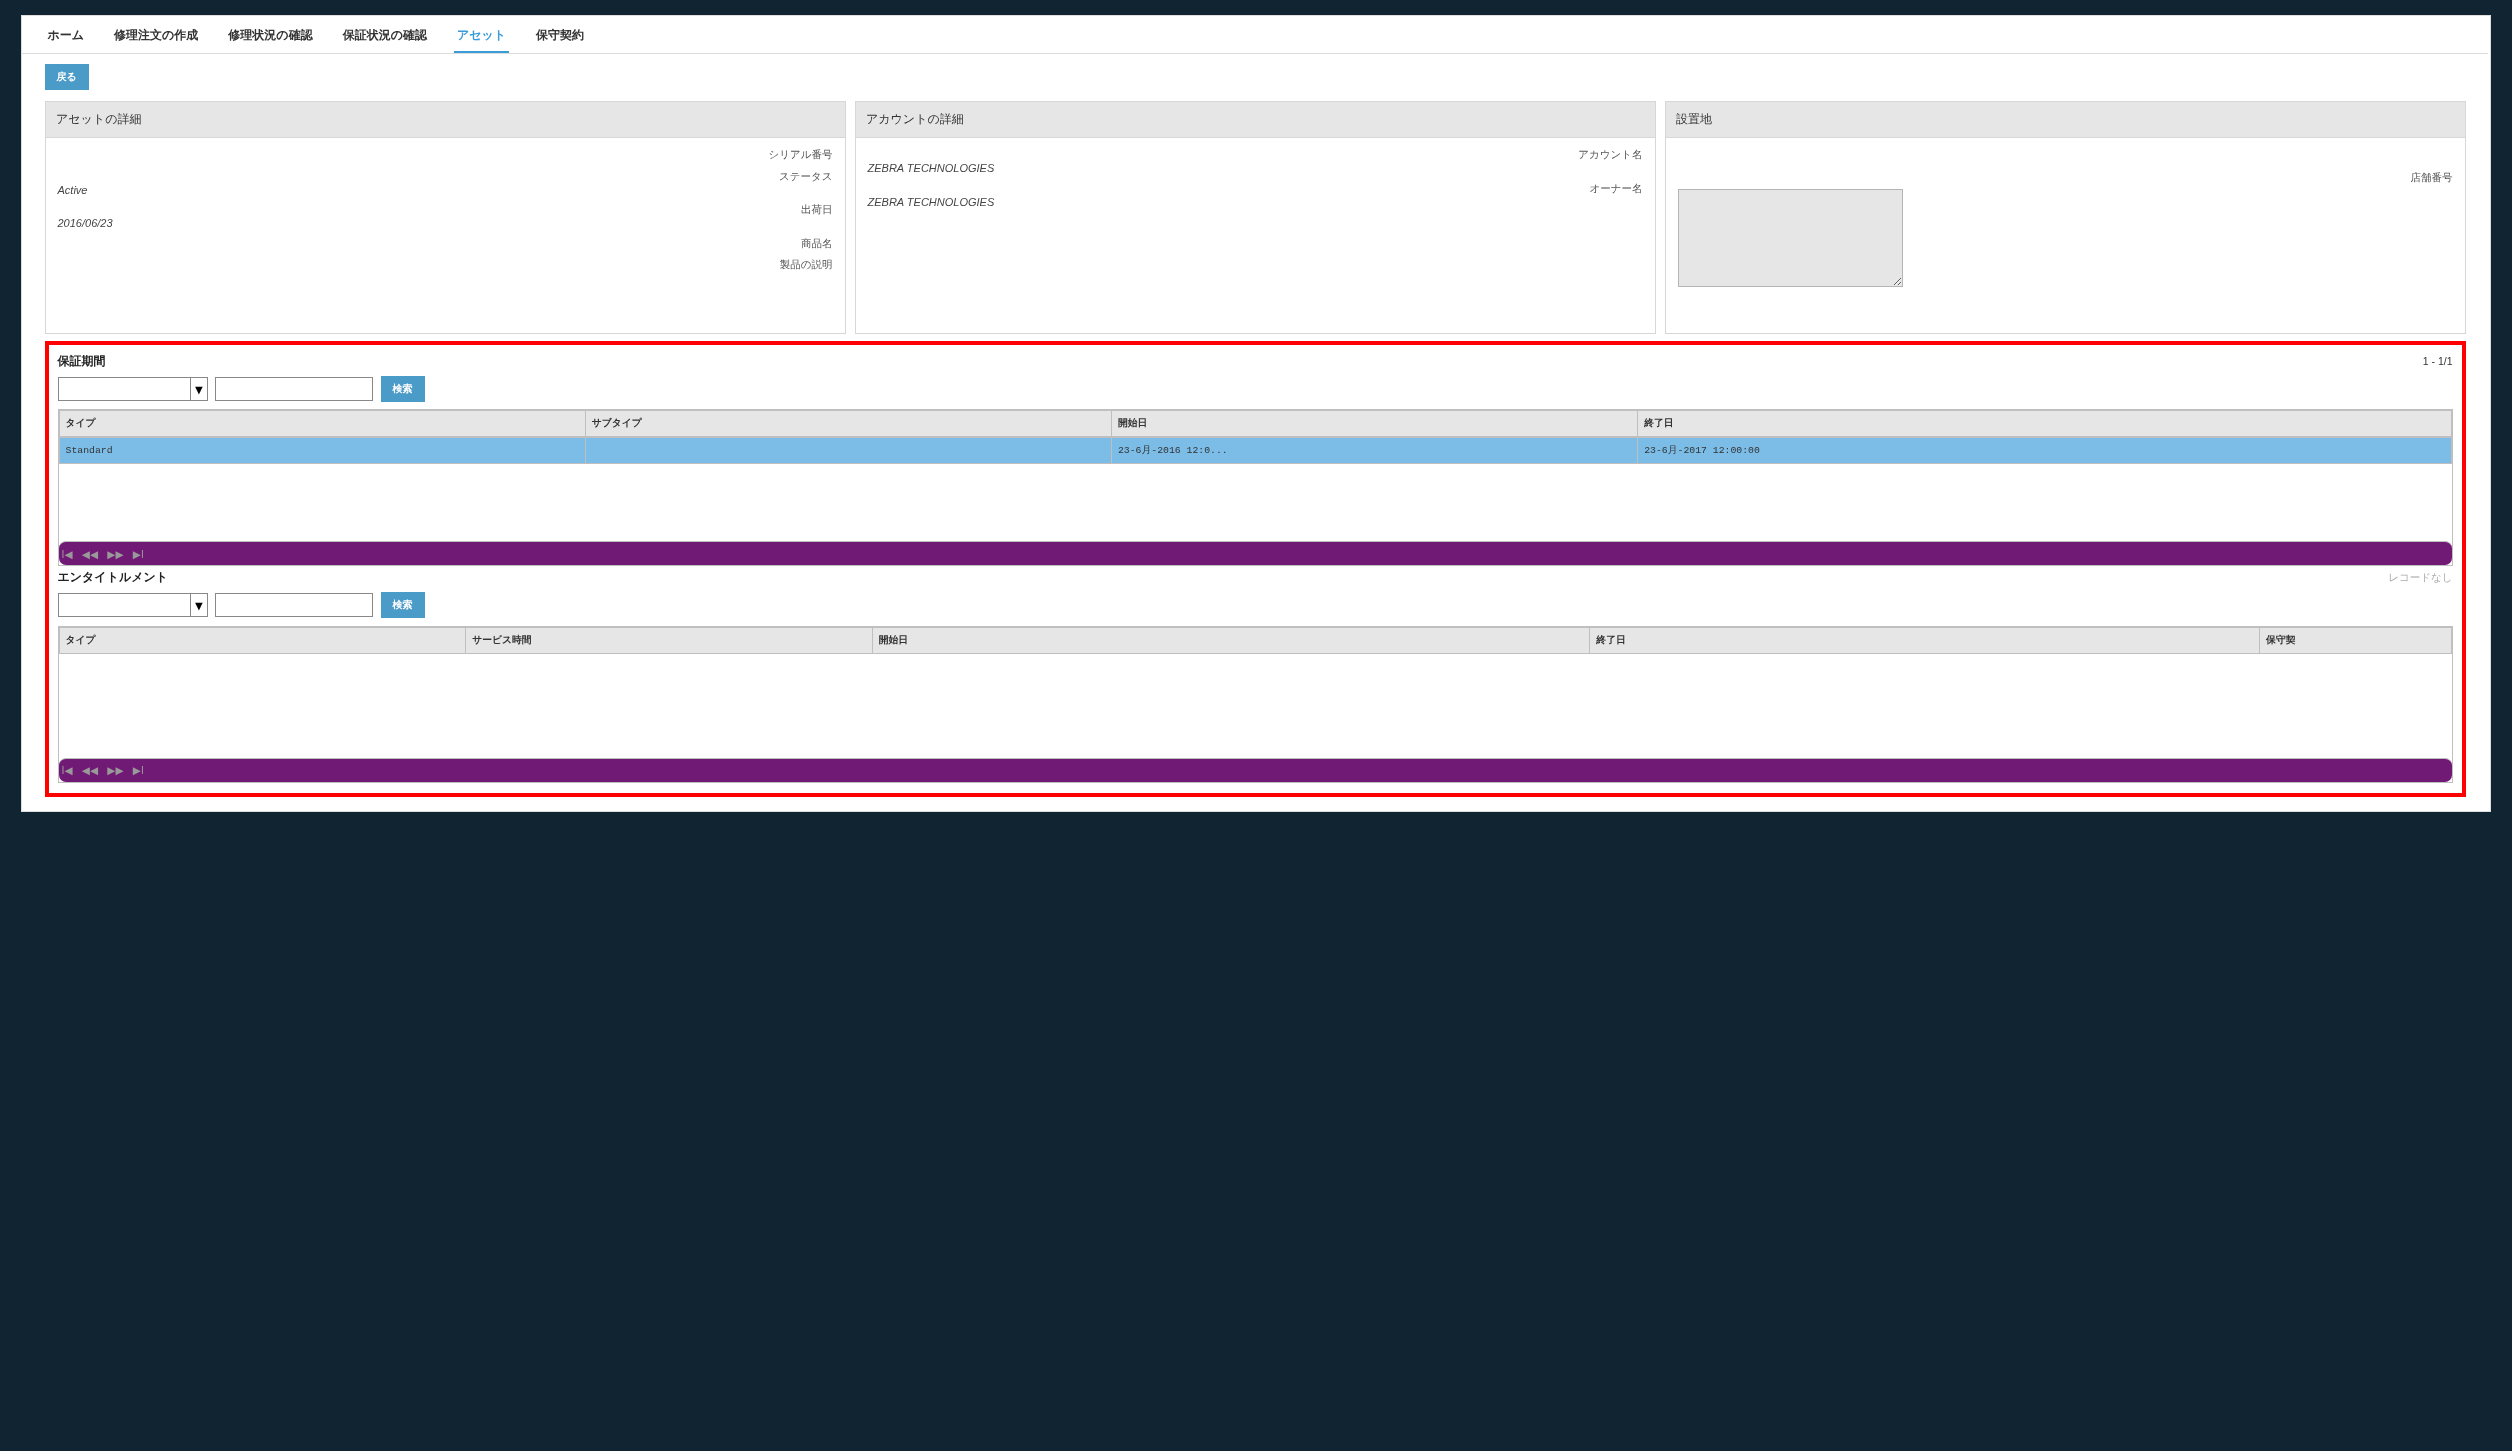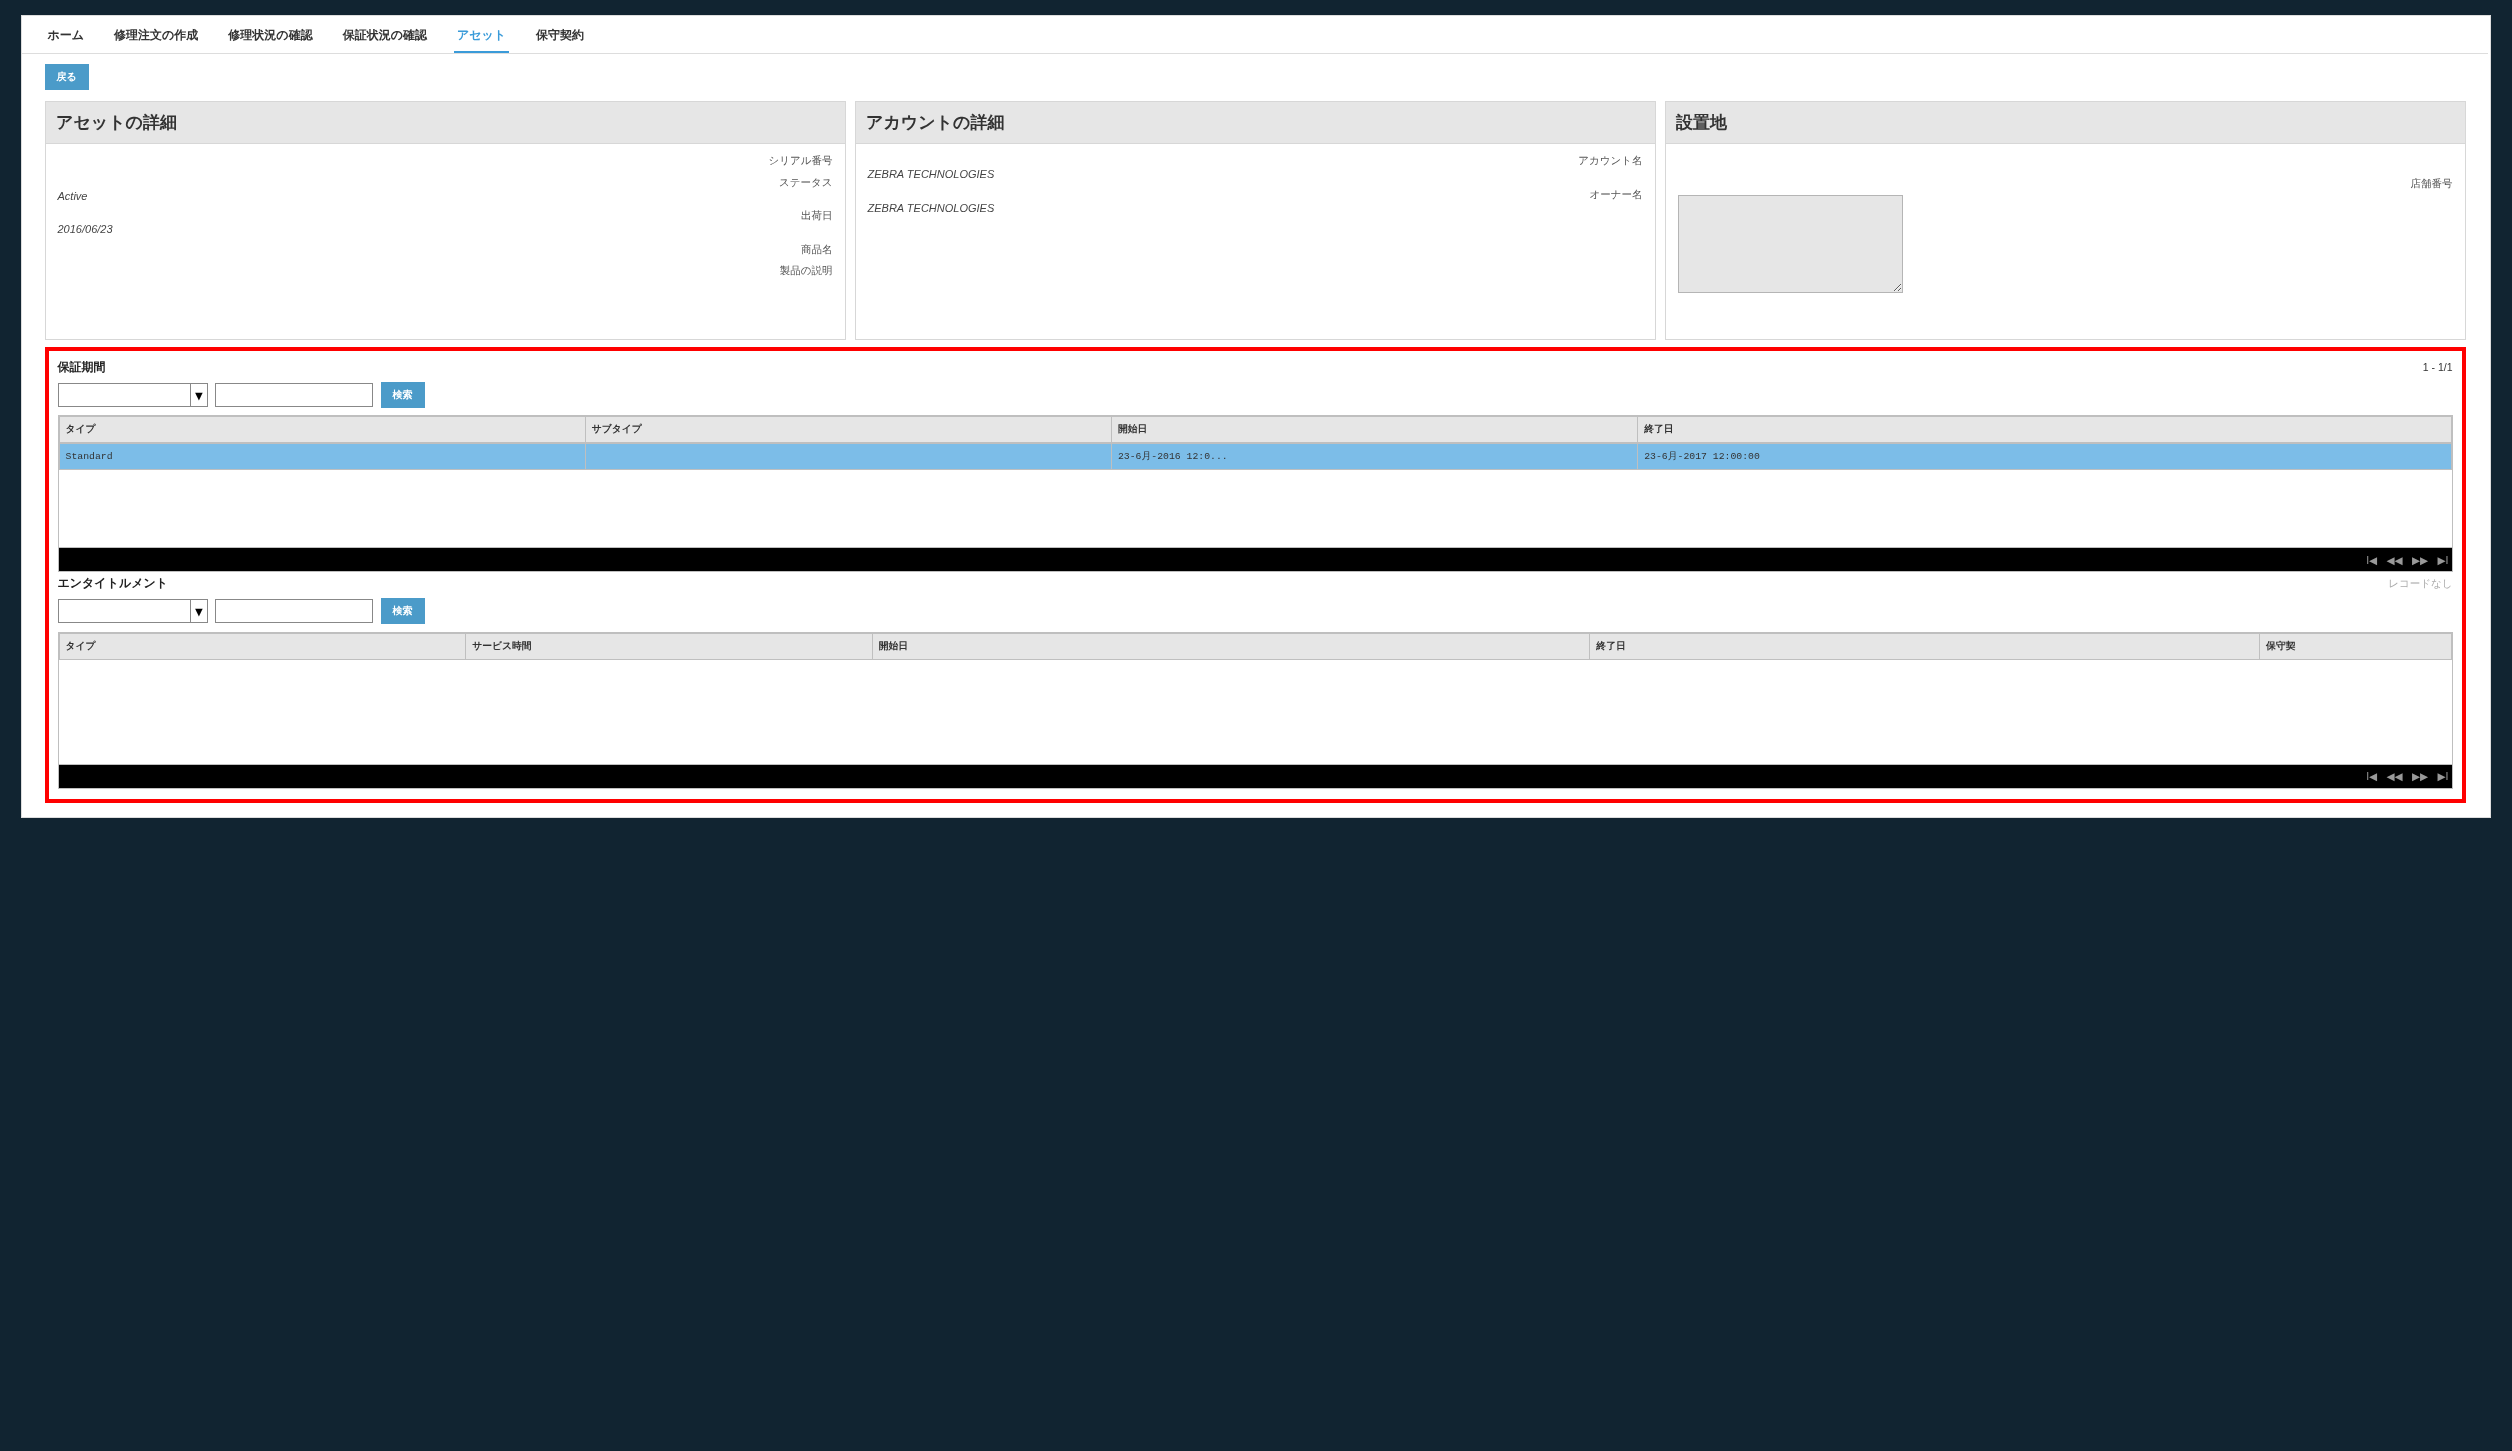--- a/index.html
+++ b/index.html
@@ -13,21 +13,21 @@
   .tab { padding:6px 3px 9px 3px; font-size:12px; font-weight:bold; color:#333; cursor:pointer; }
   .tab.active { color:#3a9bd9; border-bottom:2.3px solid #3a9bd9; padding-bottom:6.8px; }
 
   .content { padding:10.5px 22.5px 13.5px 22.5px; }
 
   .btn { display:inline-block; background:#4b9bc9; color:#fff; font-size:10px; font-weight:bold; border:none; padding:6px 12px; cursor:pointer; }
 
   
   .cards { display:flex; gap:9px; margin-top:10.5px; }
   .card { flex:1 1 0; border:0.8px solid #d7d7d7; background:#e6e6e6; }
-  .card-header { padding:9px 10.5px; font-size:17px; font-weight:bold; color:#333; border-bottom:0.8px solid #d7d7d7;}
+  .card-header { padding:9px 10.5px; font-size:12px; font-weight:normal; color:#333; border-bottom:0.8px solid #d7d7d7;}
   .card-body { background:#fff; padding:10.5px 12px 19.5px 12px; min-height:195px; color:#555; font-size:10.5px;}
   .field-lbl { color:#555; font-size:10.5px; margin-top:7.5px;text-align:right;}
   .field-lbl:first-child{margin-top:0;}
   .field-val { color:#444; font-size:11px; margin-bottom:3px;font-style:italic;}
   textarea.location { width:225px; height:98px; resize:both; background:#e6e6e6; border:0.8px solid #b5b5b5; margin-top:4.5px;}
 
   
   .red-frame { border:4.5px solid #f00; margin-top:7.5px; padding:7.5px 9px 10.5px 9px; display:flex; gap:3px;flex-direction:column;}
   .panel { flex:1 1 0; }
   .panel-titlebar { display:flex; justify-content:space-between; align-items:baseline; margin-bottom:6px;}
@@ -39,21 +39,21 @@
   .combo input { border:none; width:100%; padding:0 4.5px; font-size:9.8px;}
   .combo .chev { width:18px; border-left:0.8px solid #888; display:flex; align-items:center; justify-content:center; font-size:13.5px; font-weight:bold; cursor:pointer; user-select:none;}
   .textbox { border:0.8px solid #888; height:24px; width:158px; padding:0 4.5px; font-size:9.8px;}
 
   .grid { border:0.8px solid #bfbfbf; background:#fff;}
   .grid table { border-collapse:collapse; width:100%; table-layout:fixed;font-family:Liberation Mono, monospace;}
   .grid th { background:#e6e6e6; border:0.8px solid #bfbfbf; font-size:9.8px; font-weight:bold; color:#333; text-align:left; padding:6px 6px;}
   .grid td { border:0.8px solid #bfbfbf; font-size:9.8px; color:#333; padding:6px 6px; white-space:nowrap; overflow:hidden; text-overflow:ellipsis;}
   .grid tr.sel td { background:#7cbde8;}
   .grid-body { height:104px; overflow:auto; background:#fff;}
-  .grid-footer { background:#000000; border-top:0.8px solid #bfbfbf; text-align:right; padding:4.5px 0; color:#888;}
+  .grid-footer { background:#701a75; border-top:0.8px solid #bfbfbf; text-align:left; padding:4.5px 0; color:#888;border-radius:7px;}
   .pager-btn { display:inline-block; margin:0 3px; font-size:10.5px; color:#999; cursor:pointer; user-select:none;}
 </style>
 </head>
 <body>
 
 <div class="outer">
  <div class="page">
 
   <div class="tabs">
    <div class="tab">ホーム</div>

